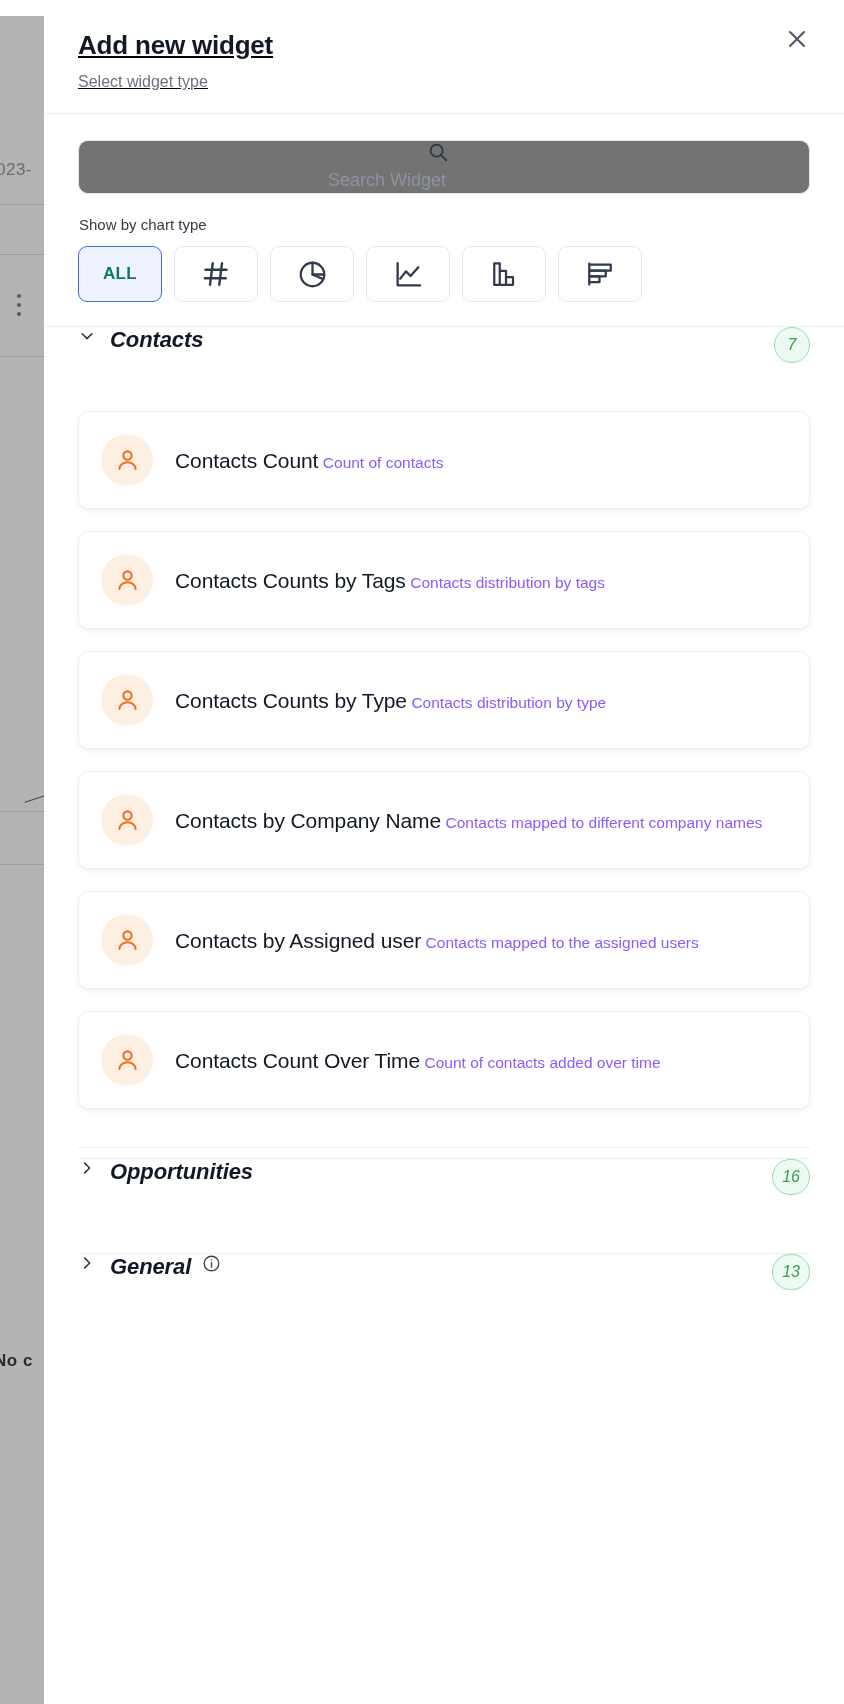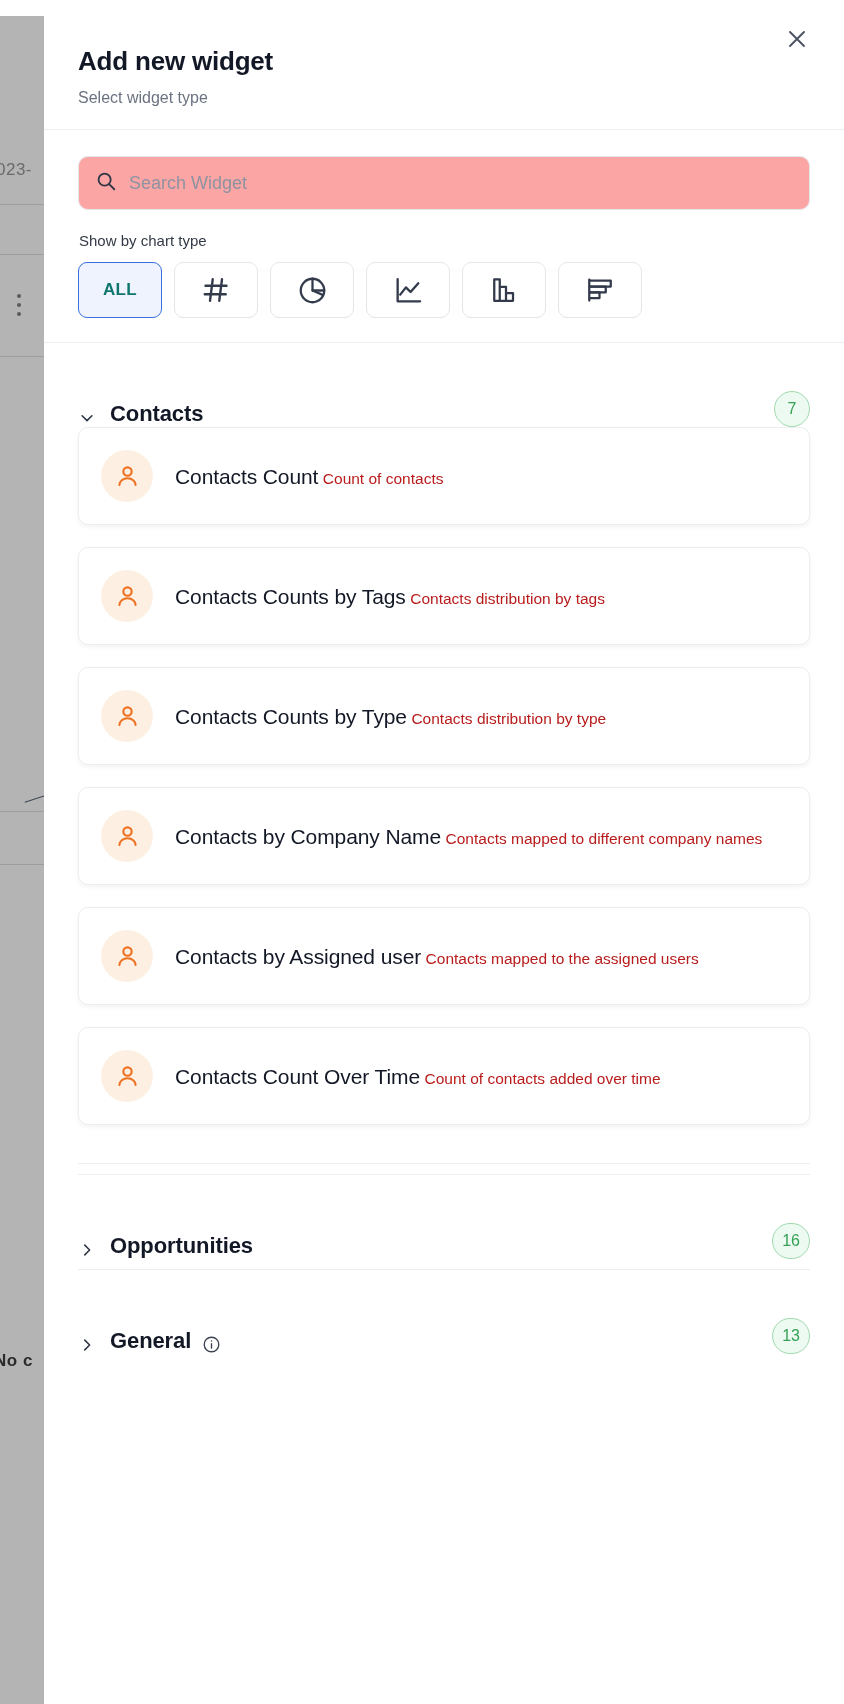--- a/index.html
+++ b/index.html
@@ -35,21 +35,21 @@
   }
 
   
   #panel {
     position: absolute; left: 44px; top: 0; width: 800px; height: 1704px;
     background: #ffffff;
     display: flex; flex-direction: column;
   }
 
   
-  .hdr { padding: 46px 34px 22px 34px; position: relative; flex: 0 0 auto; }
+  .hdr { padding: 30px 34px 22px 34px; position: relative; flex: 0 0 auto; text-decoration: underline; }
   .hdr-title {
     font-size: 26px; font-weight: bold; color: #121826;
     letter-spacing: -.2px; line-height: 1.2;
   }
   .hdr-sub {
     font-size: 16px; color: #6b7280; margin-top: 11px; line-height: 1.2;
   }
   .close-btn {
     position: absolute; right: 30px; top: 22px;
     width: 34px; height: 34px; cursor: pointer;
@@ -57,21 +57,22 @@
   }
   .close-btn svg { display: block; }
 
   .rule { height: 1px; background: #eceef1; width: 100%; }
 
   
   .filters { padding: 26px 34px 24px 34px; flex: 0 0 auto; }
   .search-wrap {
     height: 54px; border: 1px solid #e3e6ea; border-radius: 10px;
     display: flex; align-items: center; padding: 0 16px;
-    background: #fca5a5;
+    background: #737373;
+    flex-direction: column;
   }
   .search-wrap svg { flex: 0 0 auto; margin-right: 12px; }
   .search-input {
     border: 0; outline: 0; flex: 1 1 auto; height: 100%;
     font-size: 18px; color: #111827;
     font-family: "Liberation Sans", sans-serif; background: transparent;
   }
   .search-input::placeholder { color: #8d93a1; }
 
   .filters-label {
@@ -90,22 +91,22 @@
   .chip-text {
     font-size: 17px; font-weight: bold; color: #0f766e; letter-spacing: .4px;
   }
   .chip svg { display: block; }
 
   
   .body { flex: 1 1 auto; overflow: hidden; }
 
   
   .sect-head {
-    display: flex; align-items: flex-end; padding: 0 34px;
-    height: 84px; cursor: pointer;
+    display: flex; align-items: flex-start; padding: 0 34px;
+    height: 84px; cursor: pointer; font-style: italic;
   }
   .sect-chev { width: 22px; display: flex; align-items: center; flex: 0 0 auto; }
   .sect-title {
     font-size: 22px; font-weight: bold; color: #121826; margin-left: 10px;
     letter-spacing: -.1px;
   }
   .info-icon { margin-left: 11px; display: flex; align-items: center; }
   .sect-spacer { flex: 1 1 auto; }
   .badge {
     min-width: 36px; height: 36px; padding: 0 9px; border-radius: 18px;
@@ -125,21 +126,21 @@
     width: 52px; height: 52px; border-radius: 50%; background: #fdf0e3;
     display: flex; align-items: center; justify-content: center;
     flex: 0 0 auto; margin-right: 22px;
   }
   .card-txt { min-width: 0; }
   .card-title {
     font-size: 21px; color: #121826; font-weight: normal; line-height: 1.2;
     letter-spacing: -.1px;
   }
   .card-desc {
-    font-size: 15.5px; color: #b91c1c; margin-top: 19px; line-height: 1.25;
+    font-size: 15.5px; color: #8b5cf6; margin-top: 19px; line-height: 1.25;
     white-space: nowrap; overflow: hidden; text-overflow: ellipsis;
   }
 
   .sect-div { height: 1px; background: #eceef1; margin: 10px 34px 0 34px; }
 </style>
 </head>
 <body>
 
 <div id="backdrop">
   <div class="bg-line" style="top:188px"></div>

